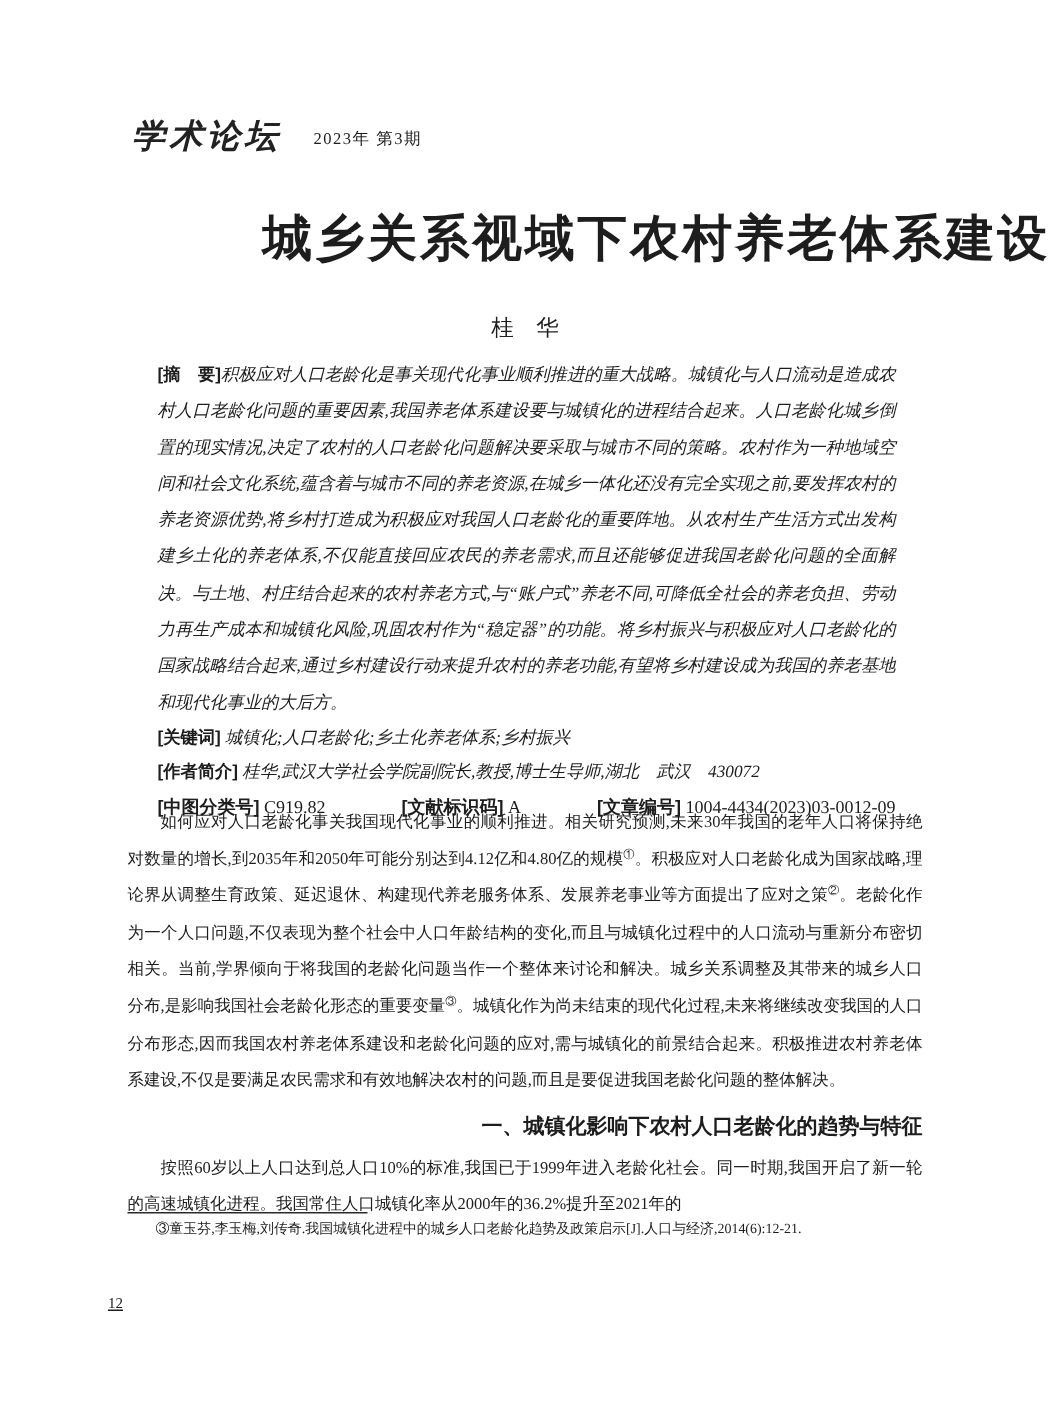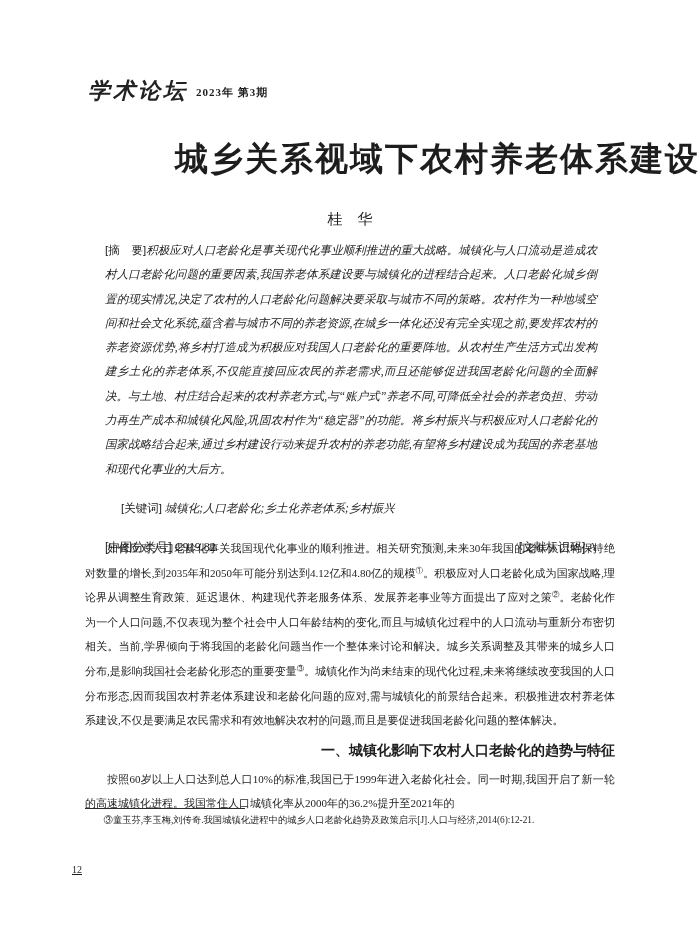--- a/index.html
+++ b/index.html
@@ -24,22 +24,22 @@
   .logo {
     font-family: Liberation Serif, serif;
     font-style: italic;
     font-weight: bold;
     font-size: 22px;
     letter-spacing: 3px;
     color: #222222;
   }
   .issue {
     font-size: 11px;
-    font-weight: bold;
-    margin-left: 4px;
+    font-weight: normal;
+    margin-left: 17px;
     letter-spacing: 1px;
     vertical-align: 2px;
   }
 
   
   .title {
     position: absolute;
     top: 136px;
     left: 0;
     width: 100%;
@@ -70,25 +70,25 @@
   }
   .abs {
     margin: 0;
     font-size: 11.5px;
     line-height: 24.3px;
     text-align: justify;
   }
   .kai { font-style: italic; }
   .label {
     font-family: "Liberation Sans", sans-serif;
-    font-weight: normal;
+    font-weight: bold;
     font-style: normal;
   }
   .meta-line {
-    margin: 16px;
+    margin: 0;
     font-size: 11.5px;
     line-height: 23px;
     white-space: nowrap;
     overflow: hidden;
   }
   .meta-row {
     display: flex;
     justify-content: space-between;
     font-size: 12px;
     line-height: 23px;
@@ -166,24 +166,26 @@
 
   <h1 class="title">城乡关系视域下农村养老体系建设</h1>
 
   <div class="author">桂　华</div>
 
   <section class="abstract-block">
     <p class="abs"><span class="label">[摘　要]</span><span class="kai">积极应对人口老龄化是事关现代化事业顺利推进的重大战略。城镇化与人口流动是造成农村人口老龄化问题的重要因素,我国养老体系建设要与城镇化的进程结合起来。人口老龄化城乡倒置的现实情况,决定了农村的人口老龄化问题解决要采取与城市不同的策略。农村作为一种地域空间和社会文化系统,蕴含着与城市不同的养老资源,在城乡一体化还没有完全实现之前,要发挥农村的养老资源优势,将乡村打造成为积极应对我国人口老龄化的重要阵地。从农村生产生活方式出发构建乡土化的养老体系,不仅能直接回应农民的养老需求,而且还能够促进我国老龄化问题的全面解决。与土地、村庄结合起来的农村养老方式,与“账户式”养老不同,可降低全社会的养老负担、劳动力再生产成本和城镇化风险,巩固农村作为“稳定器”的功能。将乡村振兴与积极应对人口老龄化的国家战略结合起来,通过乡村建设行动来提升农村的养老功能,有望将乡村建设成为我国的养老基地和现代化事业的大后方。</span></p>
 
     <p class="meta-line"><span class="label">[关键词]</span> <span class="kai">城镇化;人口老龄化;乡土化养老体系;乡村振兴</span></p>
 
+    <p class="meta-line"><span class="label">[作者简介]</span> <span class="kai">桂华,武汉大学社会学院副院长,教授,博士生导师,湖北　武汉　430072</span></p>
 
     <div class="meta-row">
       <span><span class="label">[中图分类号]</span> <span>C919.82</span></span>
       <span><span class="label">[文献标识码]</span> <span>A</span></span>
+      <span><span class="label">[文章编号]</span> <span>1004-4434(2023)03-0012-09</span></span>
     </div>
   </section>
 
   <section class="body-block">
     <p class="para"><span>如何应对人口老龄化事关我国现代化事业的顺利推进。相关研究预测,未来30年我国的老年人口将保持绝对数量的增长,到2035年和2050年可能分别达到4.12亿和4.80亿的规模</span><sup>①</sup><span>。积极应对人口老龄化成为国家战略,理论界从调整生育政策、延迟退休、构建现代养老服务体系、发展养老事业等方面提出了应对之策</span><sup>②</sup><span>。老龄化作为一个人口问题,不仅表现为整个社会中人口年龄结构的变化,而且与城镇化过程中的人口流动与重新分布密切相关。当前,学界倾向于将我国的老龄化问题当作一个整体来讨论和解决。城乡关系调整及其带来的城乡人口分布,是影响我国社会老龄化形态的重要变量</span><sup>③</sup><span>。城镇化作为尚未结束的现代化过程,未来将继续改变我国的人口分布形态,因而我国农村养老体系建设和老龄化问题的应对,需与城镇化的前景结合起来。积极推进农村养老体系建设,不仅是要满足农民需求和有效地解决农村的问题,而且是要促进我国老龄化问题的整体解决。</span></p>
     <h2 class="section-heading">一、城镇化影响下农村人口老龄化的趋势与特征</h2>
     <p class="para">按照60岁以上人口达到总人口10%的标准,我国已于1999年进入老龄化社会。同一时期,我国开启了新一轮的高速城镇化进程。我国常住人口城镇化率从2000年的36.2%提升至2021年的</p>
   </section>
 
   <footer class="footnotes">

